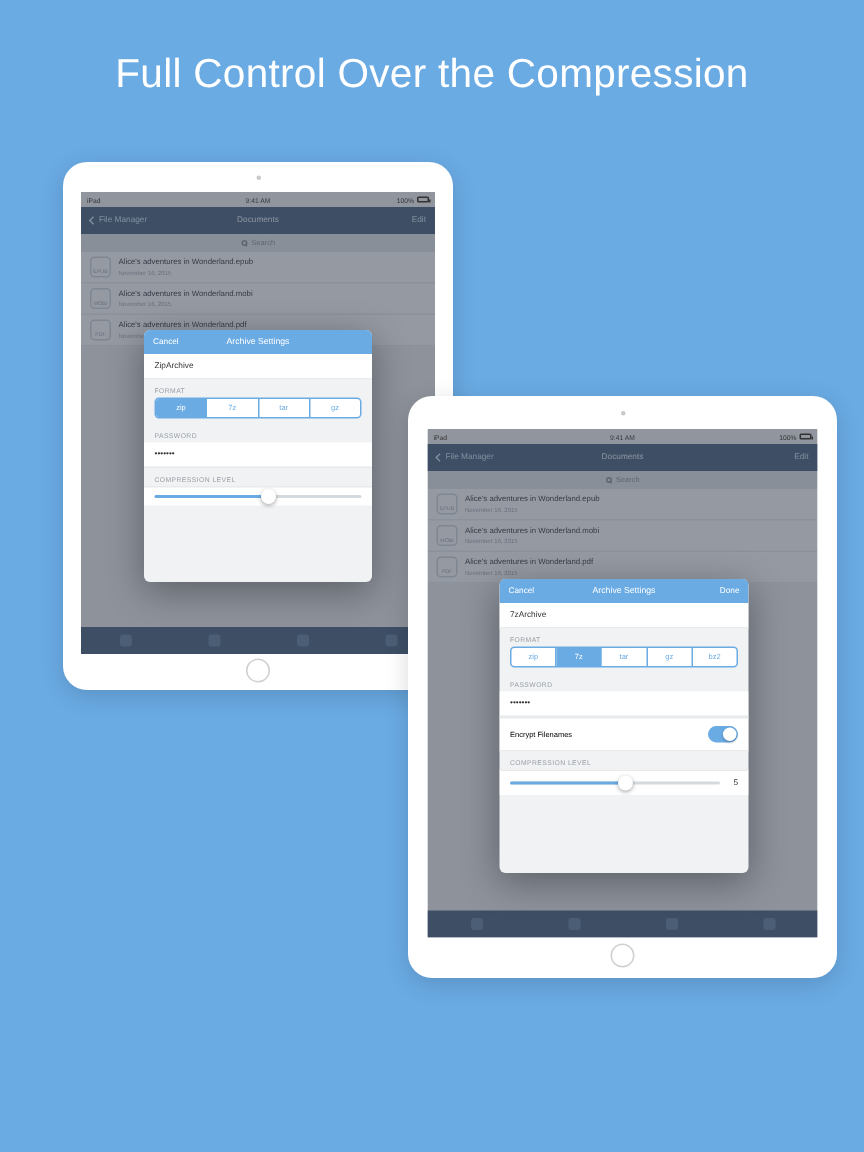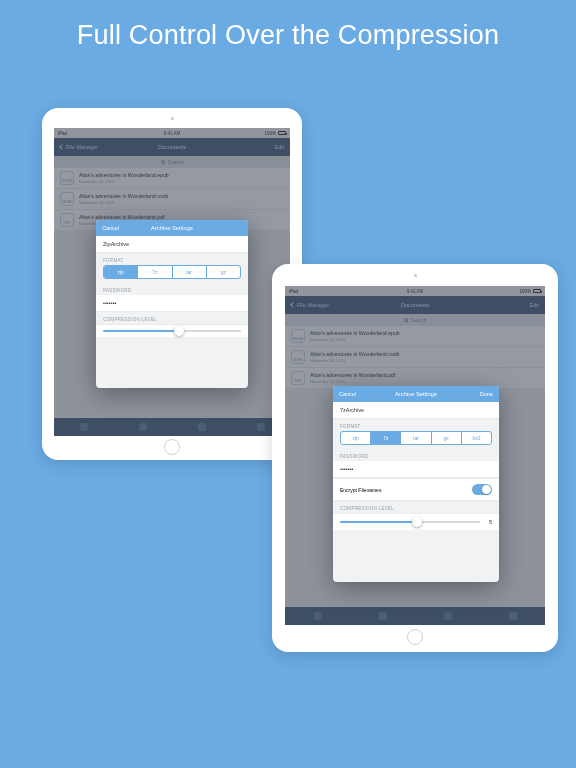--- a/index.html
+++ b/index.html
@@ -8,21 +8,21 @@
     background: #6aabe4;
     font-family: -apple-system, "Helvetica Neue", Arial, sans-serif;
     position: relative;
     overflow: hidden;
   }
   .headline {
     text-align: center;
     color: #fff;
     font-weight: 300;
     font-size: 27px;
-    padding-top: 20px;
+    padding-top: 34px;
     letter-spacing: 0.2px;
   }
 
   
   .ipad {
     position: absolute;
     background: #fff;
     border-radius: 16px;
     box-shadow: 0 4px 16px rgba(0,0,0,0.15);
   }

